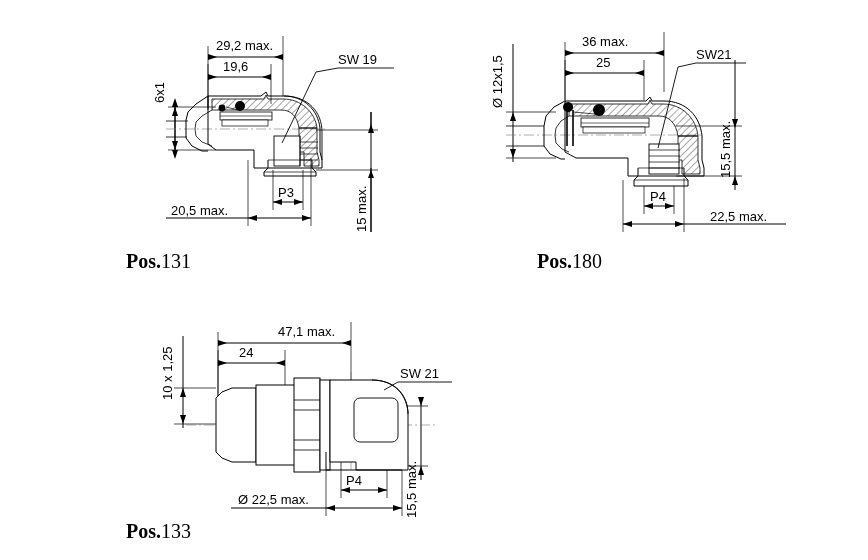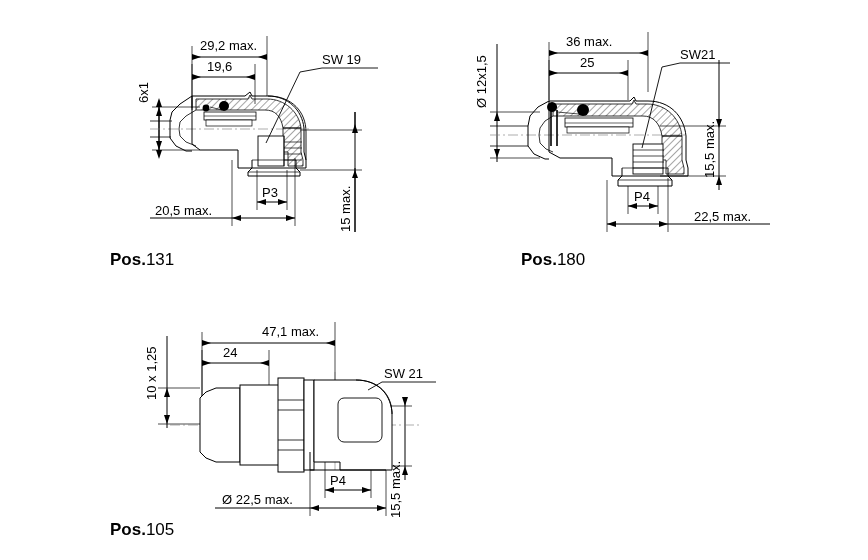--- a/index.html
+++ b/index.html
@@ -10,35 +10,36 @@
   body {
     width: 868px;
     height: 560px;
     position: relative;
     font-family: "Liberation Sans", sans-serif;
     color: #000000;
     overflow: hidden;
   }
   #sheet {
     position: absolute;
-    left: 0; top: 0;
+    left: 16px; top: 0;
     width: 741px;
     height: 560px;
   }
   svg.drawing {
     position: absolute;
     left: 0; top: 0;
     width: 868px;
     height: 560px;
   }
   .pos-label {
     position: absolute;
-    font-size: 17px;
+    font-size: 20px;
     letter-spacing: 0px;
     white-space: nowrap;
+    font-family: Liberation Serif, serif;
   }
   .pos-label .pos-word {
     font-weight: bold;
   }
   .pos-label .pos-num {
     font-weight: normal;
   }
   
   text {
     font-family: "Liberation Sans", sans-serif;
@@ -377,16 +378,16 @@
 
   <div class="pos-label" style="left:110px; top:250px;">
     <span class="pos-word">Pos.</span><span class="pos-num">131</span>
   </div>
 
   <div class="pos-label" style="left:521px; top:250px;">
     <span class="pos-word">Pos.</span><span class="pos-num">180</span>
   </div>
 
   <div class="pos-label" style="left:110px; top:520px;">
-    <span class="pos-word">Pos.</span><span class="pos-num">105</span>
+    <span class="pos-word">Pos.</span><span class="pos-num">133</span>
   </div>
 
 </div>
 
 </body></html>

